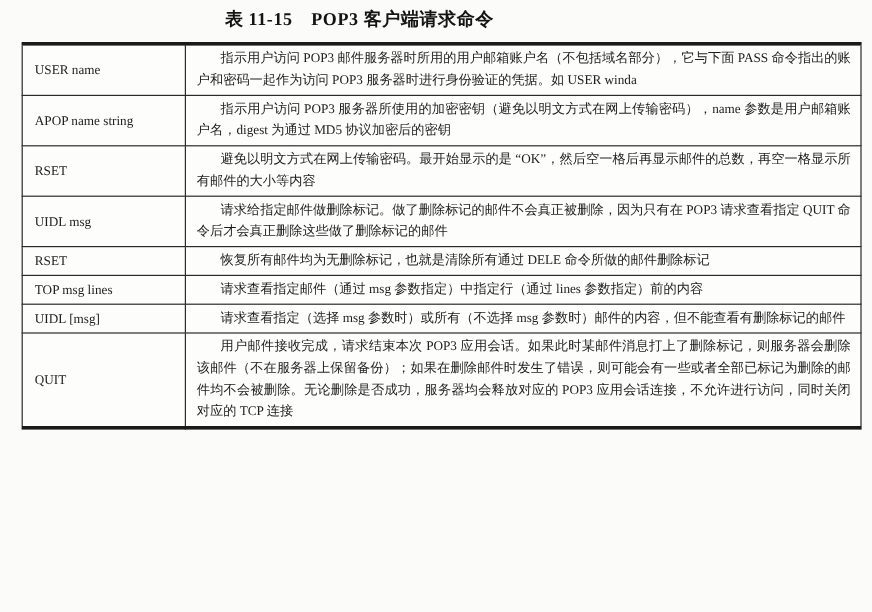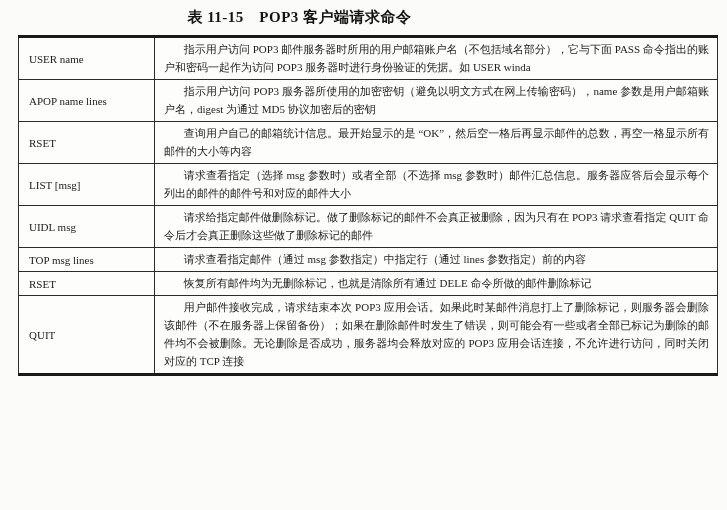--- a/index.html
+++ b/index.html
@@ -69,51 +69,51 @@
 
   <table class="cmdtable">
     <tbody>
   <tr>
     <td class="cmd">USER name</td>
     <td class="desc">指示用户访问 POP3 邮件服务器时所用的用户邮箱账户名（不包括域名部分），它与下面 PASS 命令指出的账户和密码一起作为访问 POP3 服务器时进行身份验证的凭据。如 USER winda</td>
   </tr>
 
 
   <tr>
-    <td class="cmd">APOP name lines</td>
+    <td class="cmd">APOP name string</td>
     <td class="desc">指示用户访问 POP3 服务器所使用的加密密钥（避免以明文方式在网上传输密码），name 参数是用户邮箱账户名，digest 为通过 MD5 协议加密后的密钥</td>
   </tr>
 
   <tr>
     <td class="cmd">RSET</td>
-    <td class="desc">查询用户自己的邮箱统计信息。最开始显示的是 “OK”，然后空一格后再显示邮件的总数，再空一格显示所有邮件的大小等内容</td>
+    <td class="desc">避免以明文方式在网上传输密码。最开始显示的是 “OK”，然后空一格后再显示邮件的总数，再空一格显示所有邮件的大小等内容</td>
   </tr>
 
-  <tr>
-    <td class="cmd">LIST [msg]</td>
-    <td class="desc">请求查看指定（选择 msg 参数时）或者全部（不选择 msg 参数时）邮件汇总信息。服务器应答后会显示每个列出的邮件的邮件号和对应的邮件大小</td>
-  </tr>
 
 
   <tr>
     <td class="cmd">UIDL msg</td>
     <td class="desc">请求给指定邮件做删除标记。做了删除标记的邮件不会真正被删除，因为只有在 POP3 请求查看指定 QUIT 命令后才会真正删除这些做了删除标记的邮件</td>
   </tr>
 
 
   <tr>
+    <td class="cmd">RSET</td>
+    <td class="desc">恢复所有邮件均为无删除标记，也就是清除所有通过 DELE 命令所做的邮件删除标记</td>
+  </tr>
+
+  <tr>
     <td class="cmd">TOP msg lines</td>
     <td class="desc">请求查看指定邮件（通过 msg 参数指定）中指定行（通过 lines 参数指定）前的内容</td>
   </tr>
 
   <tr>
-    <td class="cmd">RSET</td>
-    <td class="desc">恢复所有邮件均为无删除标记，也就是清除所有通过 DELE 命令所做的邮件删除标记</td>
+    <td class="cmd">UIDL [msg]</td>
+    <td class="desc">请求查看指定（选择 msg 参数时）或所有（不选择 msg 参数时）邮件的内容，但不能查看有删除标记的邮件</td>
   </tr>
-
 
   <tr>
     <td class="cmd">QUIT</td>
     <td class="desc">用户邮件接收完成，请求结束本次 POP3 应用会话。如果此时某邮件消息打上了删除标记，则服务器会删除该邮件（不在服务器上保留备份）；如果在删除邮件时发生了错误，则可能会有一些或者全部已标记为删除的邮件均不会被删除。无论删除是否成功，服务器均会释放对应的 POP3 应用会话连接，不允许进行访问，同时关闭对应的 TCP 连接</td>
   </tr>
 </tbody>
   </table>
 </div>
 
 </body></html>

